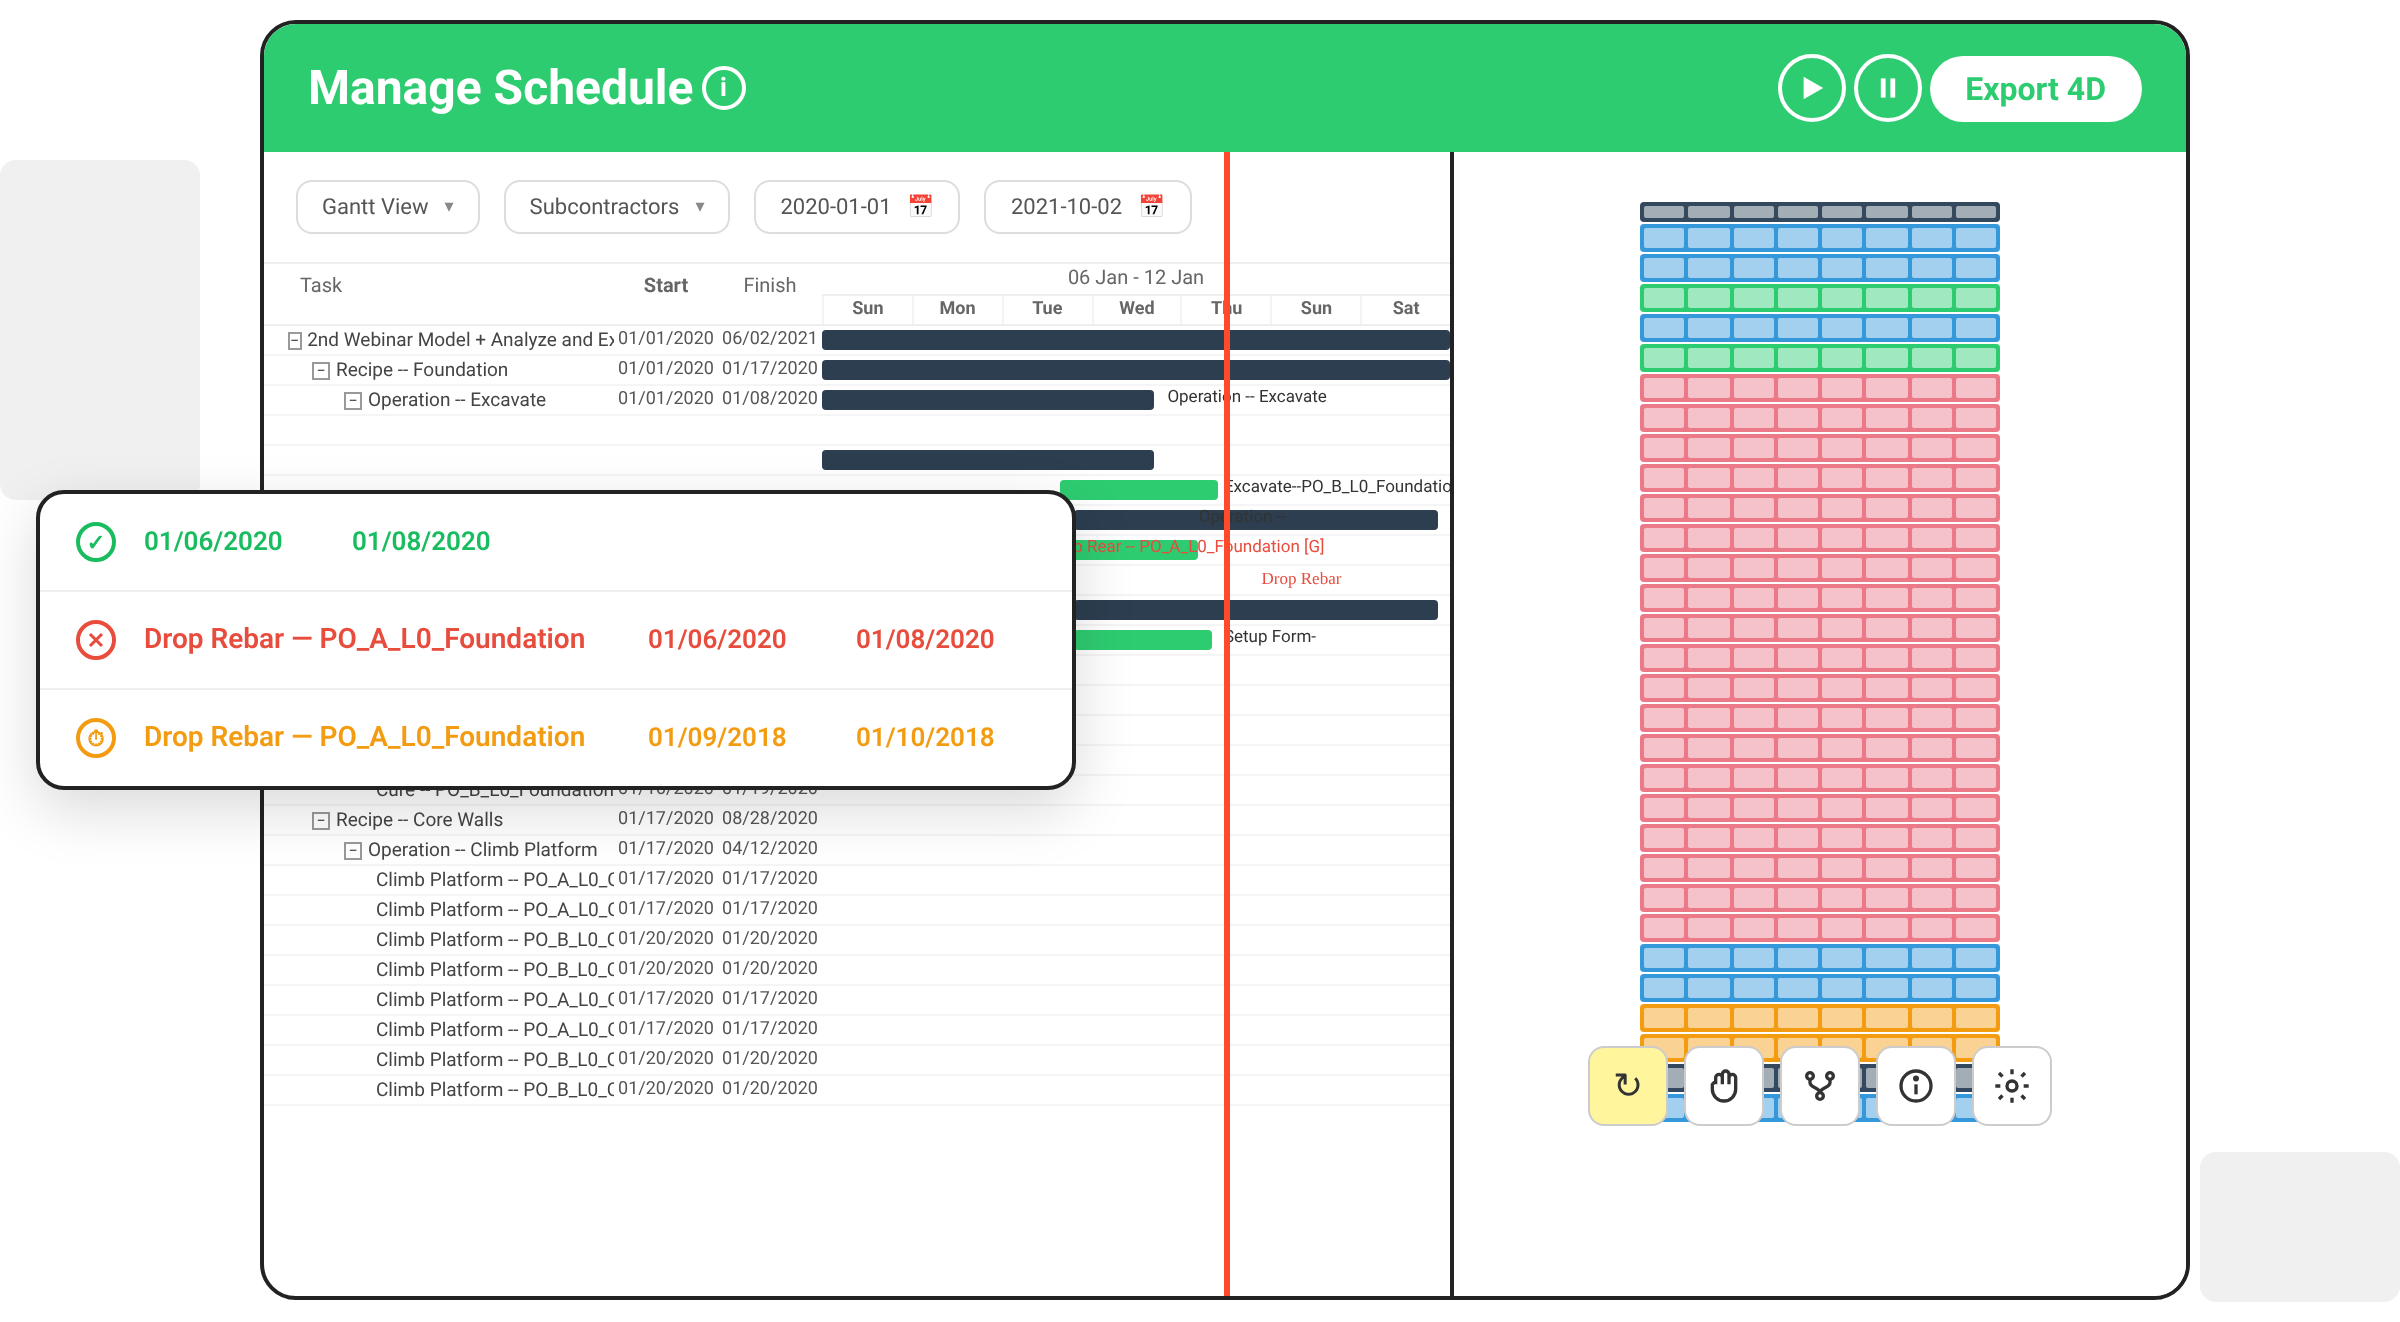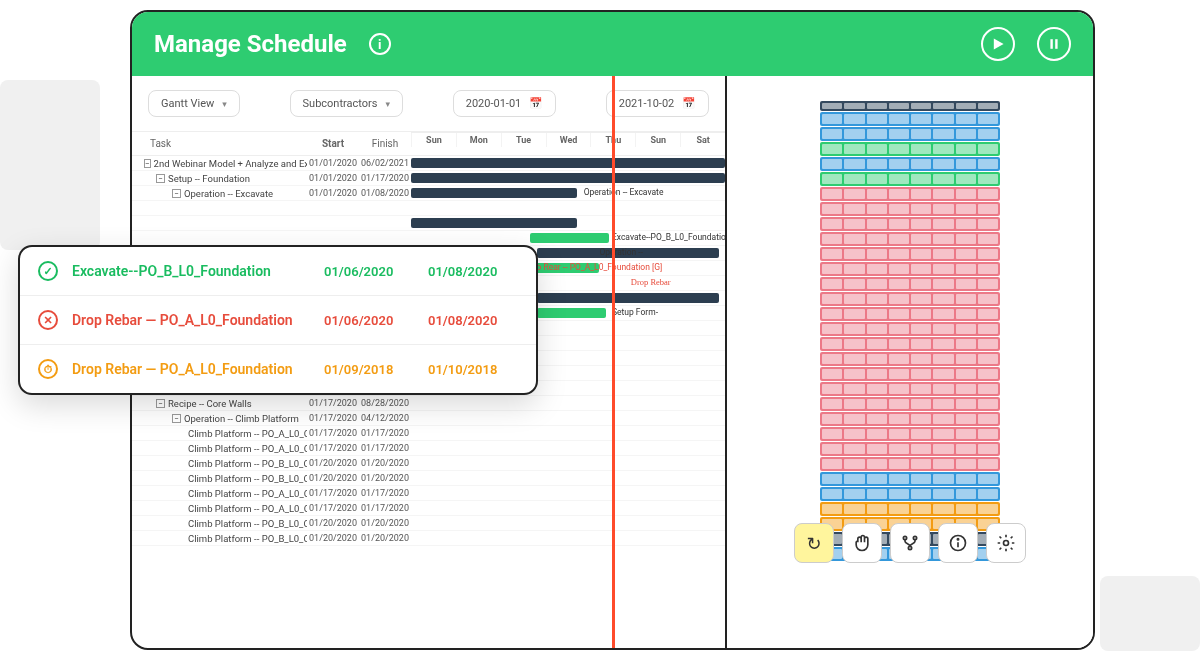--- a/index.html
+++ b/index.html
@@ -3,32 +3,32 @@
 <meta charset="utf-8">
 <style>
   * { box-sizing: border-box; margin: 0; padding: 0; }
   body { font-family: -apple-system, BlinkMacSystemFont, "Segoe UI", Roboto, sans-serif; background: #fff; width: 1200px; height: 661px; position: relative; overflow: hidden; }
 
   .bg-deco-left { position: absolute; left: 0; top: 80px; width: 100px; height: 170px; background: #f0f0f0; border-radius: 8px; }
   .bg-deco-right { position: absolute; right: 0; bottom: 10px; width: 100px; height: 75px; background: #f0f0f0; border-radius: 8px; }
 
   .app-window { position: absolute; left: 130px; top: 10px; width: 965px; height: 640px; border: 2px solid #222; border-radius: 18px; overflow: hidden; background: #fff; }
 
-  .header { background: #2ecc71; height: 64px; display: flex; align-items: center; padding: 0 22px; gap: 22px; }
+  .header { background: #2ecc71; height: 64px; display: flex; align-items: center; padding: 0 22px; gap: 4px; }
   .header-title { color: #fff; font-size: 24px; font-weight: 700; flex: 0 0 auto; }
   .header-info { width: 22px; height: 22px; border: 2px solid #fff; border-radius: 50%; color: #fff; font-size: 13px; font-weight: 700; display: flex; align-items: center; justify-content: center; }
   .header-spacer { flex: 1; }
   .hicon { width: 34px; height: 34px; border: 2px solid #fff; border-radius: 50%; display: flex; align-items: center; justify-content: center; color: #fff; }
   .export-btn { background: #fff; color: #2ecc71; font-weight: 700; font-size: 16px; border-radius: 20px; padding: 7px 18px; cursor: pointer; }
 
   .content { display: flex; height: calc(100% - 64px); }
   .left-pane { width: 595px; border-right: 2px solid #222; position: relative; overflow: hidden; }
   .right-pane { flex: 1; position: relative; background: #fff; }
 
-  .toolbar { display: flex; gap: 28px; padding: 14px 16px; justify-content: space-between; }
+  .toolbar { display: flex; gap: 12px; padding: 14px 16px; }
   .pill { border: 1px solid #ddd; border-radius: 8px; background: #fff; padding: 6px 12px; font-size: 11px; color: #555; display: flex; align-items: center; gap: 8px; cursor: pointer; }
   .chev { font-size: 9px; color: #888; }
   .cal { font-size: 11px; color: #888; }
 
   .gantt-head { display: flex; font-size: 10px; color: #666; border-top: 1px solid #eee; border-bottom: 1px solid #eee; }
   .col-task { width: 175px; padding: 6px 4px 6px 18px; }
   .col-start { width: 52px; padding: 6px 2px; text-align: center; font-weight: bold; }
   .col-finish { width: 52px; padding: 6px 2px; text-align: center; }
   .col-days { flex: 1; position: relative; }
   .weekrange { text-align: center; font-size: 10px; padding: 2px 0; }
@@ -92,20 +92,21 @@
       <svg width="14" height="14" viewBox="0 0 10 10">
           <polygon points="2,1 9,5 2,9" fill="#fff"></polygon>
         </svg>
     </div>
     <div class="hicon">
       <svg width="12" height="12" viewBox="0 0 10 10">
           <rect x="2" y="1" width="2" height="8" fill="#fff"></rect>
           <rect x="6" y="1" width="2" height="8" fill="#fff"></rect>
         </svg>
     </div>
+    <div class="export-btn">Export 4D</div>
   </div>
 
   <div class="content">
     <div class="left-pane">
       <div class="toolbar">
         <div class="pill">
             <span>Gantt View</span>
             <span class="chev">▾</span>
           </div>
         <div class="pill">
@@ -120,20 +121,21 @@
             <span>2021-10-02</span>
             <span class="cal">📅</span>
           </div>
       </div>
 
       <div class="gantt-head">
         <div class="col-task">Task</div>
         <div class="col-start">Start</div>
         <div class="col-finish">Finish</div>
         <div class="col-days">
+          <div class="weekrange">06 Jan - 12 Jan</div>
           <div class="days" id="days">
               <div class="day">Sun</div>
               <div class="day">Mon</div>
               <div class="day">Tue</div>
               <div class="day">Wed</div>
               <div class="day">Thu</div>
               <div class="day">Sun</div>
               <div class="day">Sat</div>
             </div>
         </div>
@@ -147,21 +149,21 @@
             </div>
             <div class="cell-start">01/01/2020</div>
             <div class="cell-finish">06/02/2021</div>
             <div class="cell-bar">
               <div class="bar bar-dark" style="left: 0%; width: 100%;"></div>
             </div>
           </div>
           <div class="row">
             <div class="cell-task indent1">
               <span class="exp">−</span>
-              <span>Setup -- Foundation</span>
+              <span>Recipe -- Foundation</span>
             </div>
             <div class="cell-start">01/01/2020</div>
             <div class="cell-finish">01/17/2020</div>
             <div class="cell-bar">
               <div class="bar bar-dark" style="left: 0%; width: 100%;"></div>
             </div>
           </div>
           <div class="row">
             <div class="cell-task indent2">
               <span class="exp">−</span>
@@ -726,21 +728,20 @@
             </svg>
         </div>
       </div>
     </div>
   </div>
 </div>
 
 <div class="popup" id="popup">
     <div class="prow p-green">
       <div class="pico">✓</div>
-      <div class="pname">Excavate--PO_B_L0_Foundation</div>
       <div class="pdate">01/06/2020</div>
       <div class="pdate">01/08/2020</div>
     </div>
     <div class="prow p-red">
       <div class="pico">✕</div>
       <div class="pname">Drop Rebar — PO_A_L0_Foundation</div>
       <div class="pdate">01/06/2020</div>
       <div class="pdate">01/08/2020</div>
     </div>
     <div class="prow p-orange">

